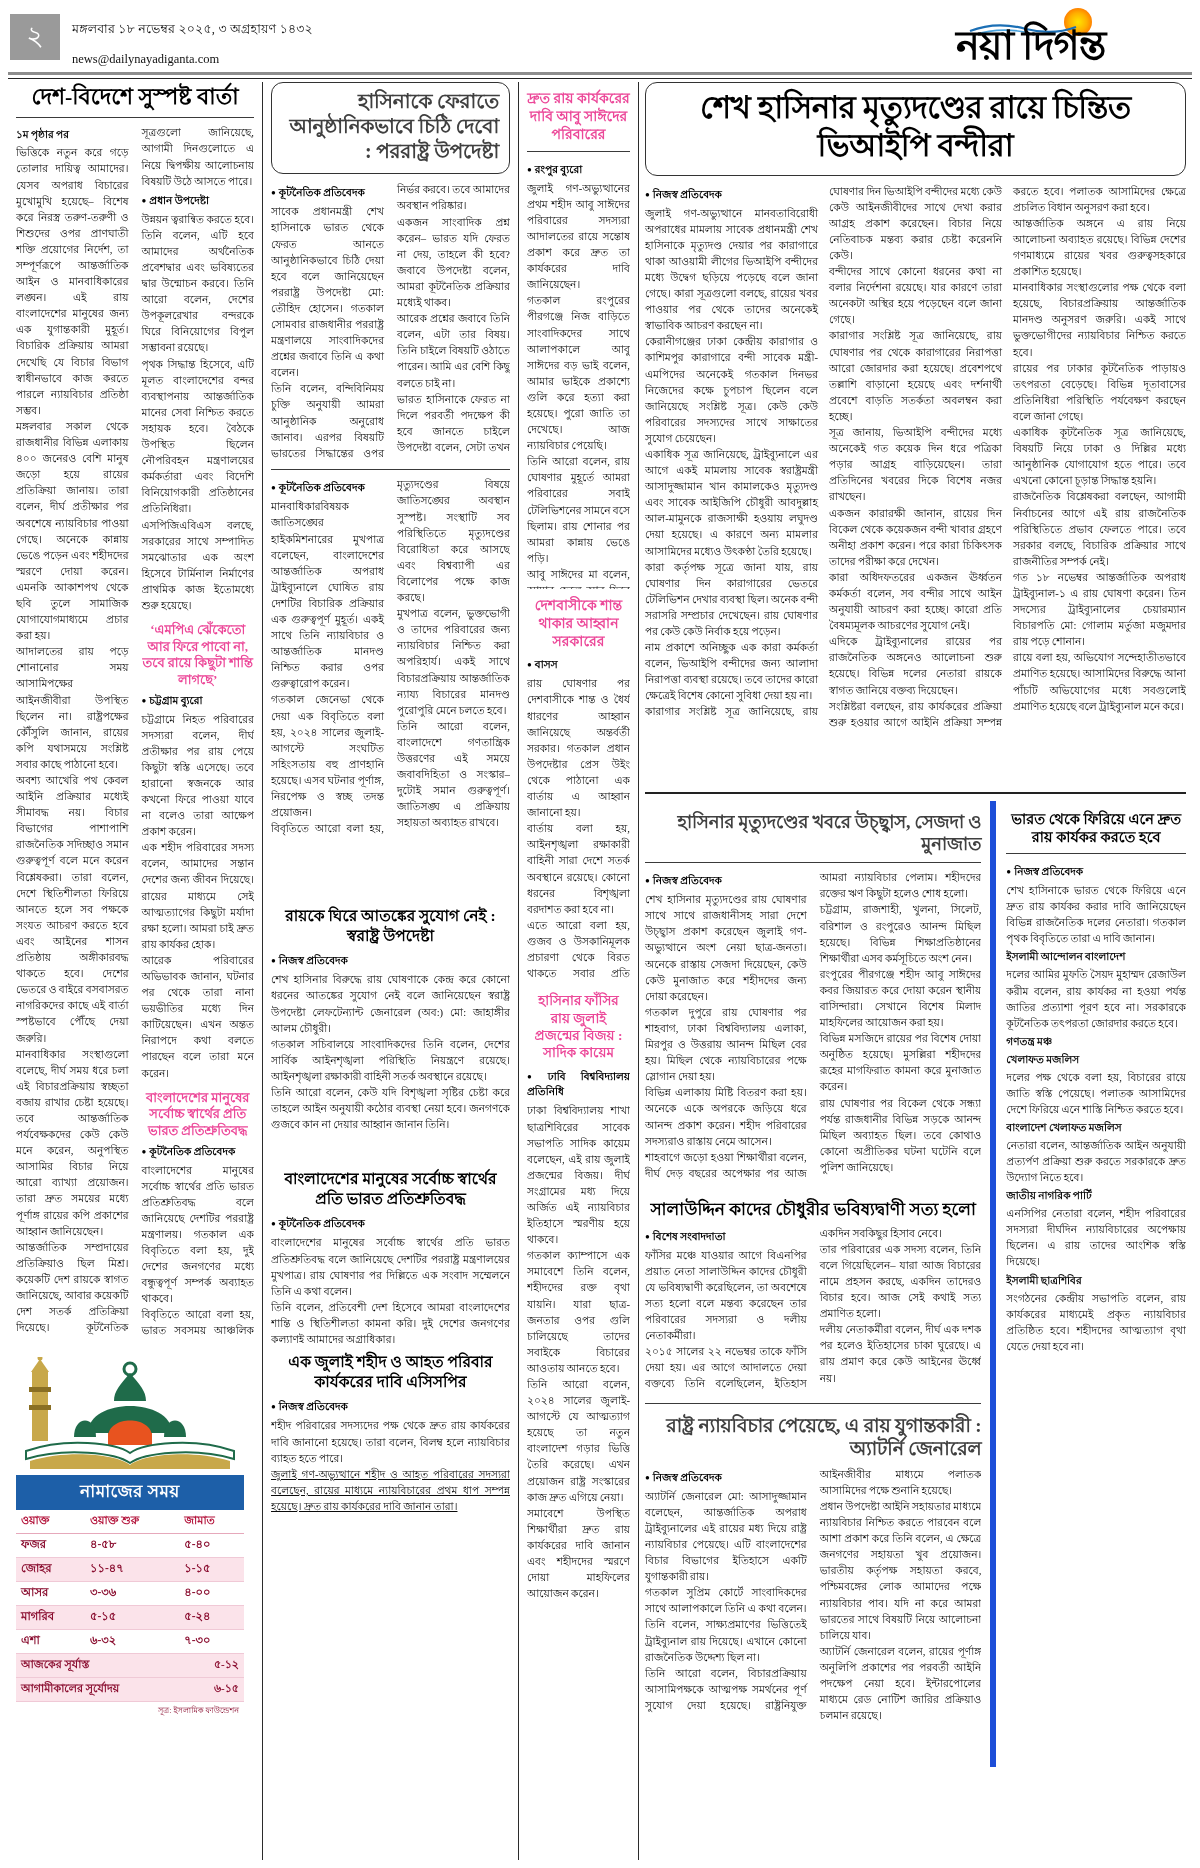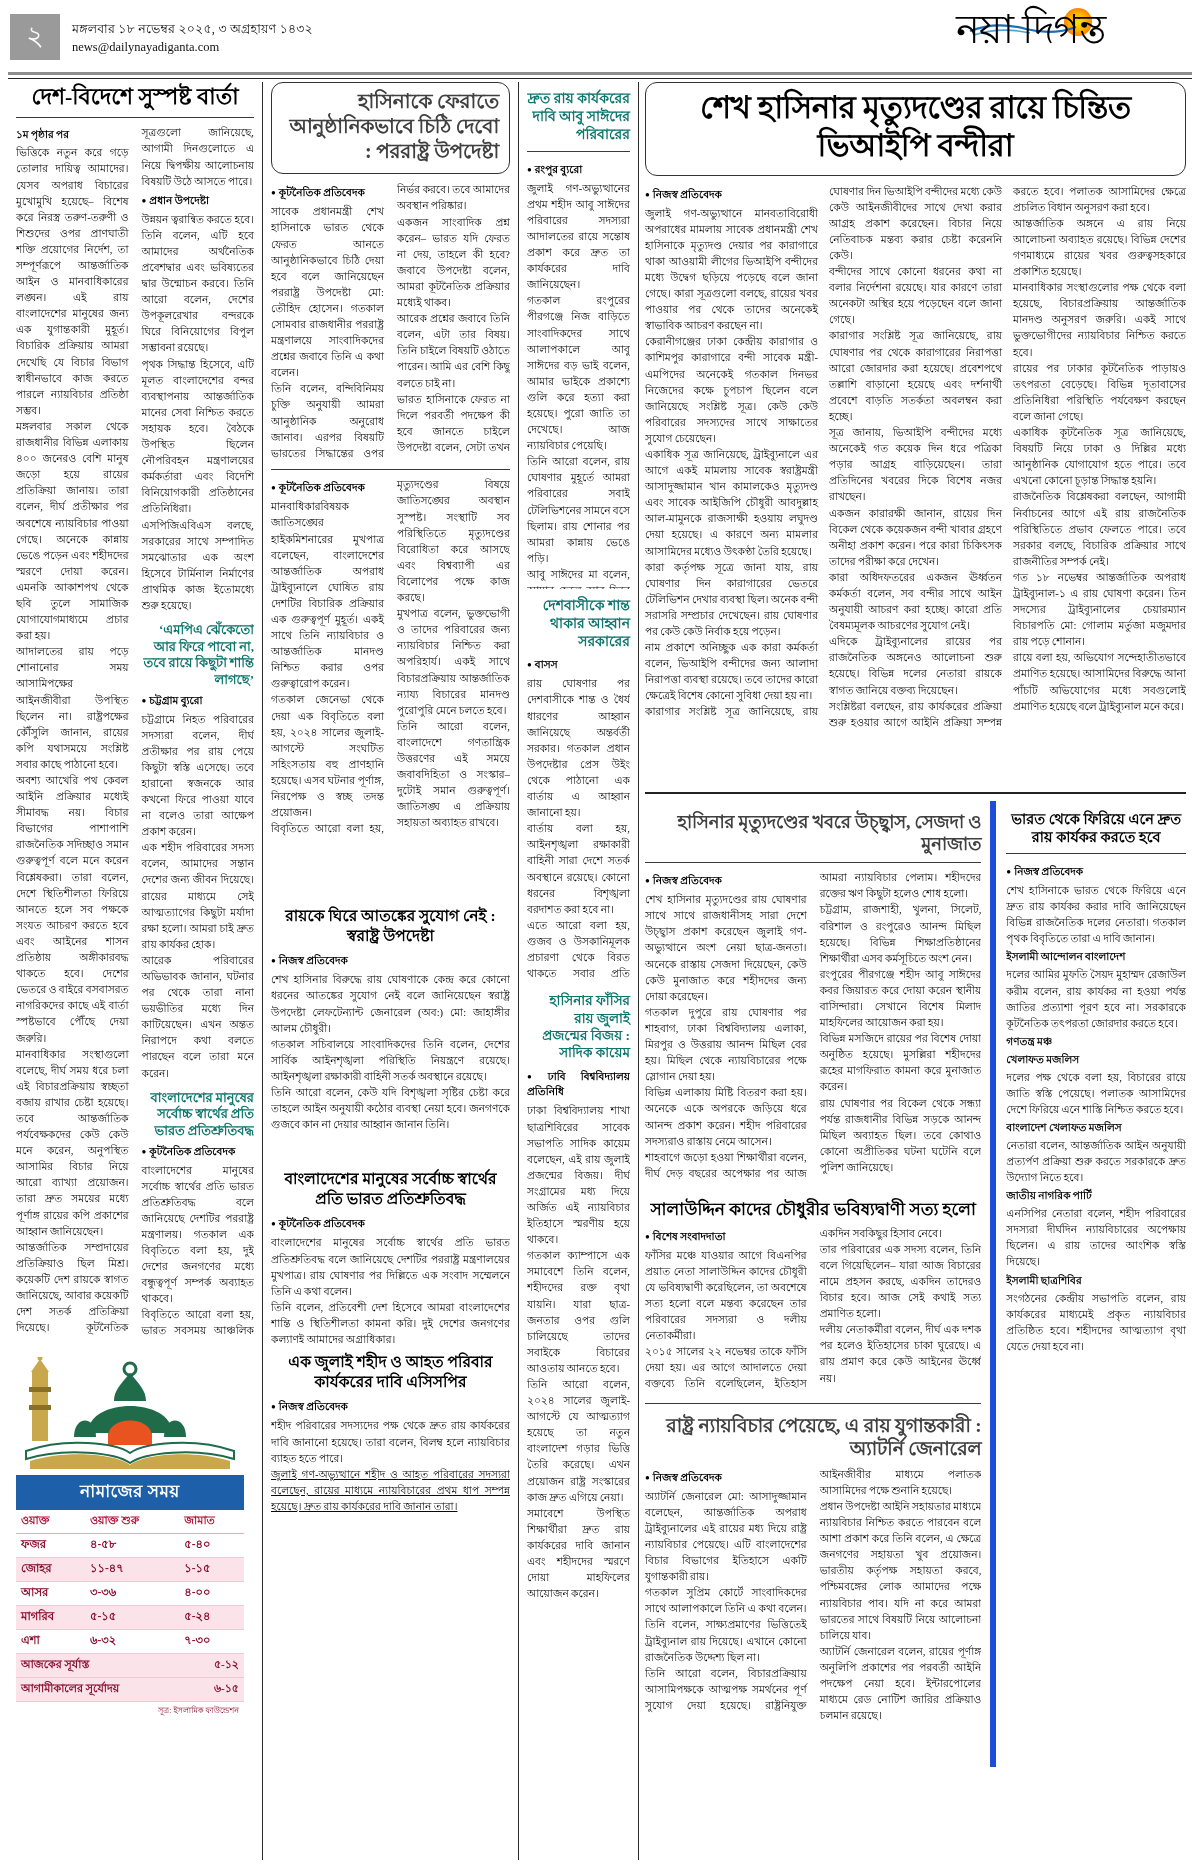--- a/index.html
+++ b/index.html
@@ -34,35 +34,35 @@
   }
   .masthead-dateline {
     position: absolute;
     left: 72px; top: 20px;
     font-size: 12.5px;
     color: #111;
     letter-spacing: 0.2px;
   }
   .masthead-email {
     position: absolute;
-    left: 72px; top: 40px;
+    left: 72px; top: 52px;
     font-size: 12.5px;
     color: #111;
   }
   .masthead-logo {
     position: absolute;
     right: 14px; top: 8px;
     width: 230px; height: 58px;
   }
   .logo-wrap { position: relative; width: 230px; height: 58px; }
   .logo-text {
     position: absolute;
-    left: 0; bottom: 16px;
+    left: 0; bottom: 0;
     font-size: 40px;
-    font-weight: normal;
+    font-weight: bold;
     color: #000;
     letter-spacing: -1px;
     line-height: 1;
     font-family: "Liberation Serif", serif;
   }
   .logo-sun {
     position: absolute;
     left: 108px; top: 0px;
     width: 28px; height: 28px;
     border-radius: 50%;
@@ -140,23 +140,23 @@
     line-height: 1.26;
     font-weight: bold;
     text-align: center;
     margin: 9px 0 5px 0;
     color: #000;
   }
   h4.hl-small {
     font-size: 13px;
     line-height: 1.28;
     font-weight: bold;
-    text-align: right;
+    text-align: center;
     margin: 8px 0 4px 0;
-    color: #0f766e;
+    color: #ec4899;
   }
   .hl-framed {
     border: 1px solid #333;
     border-radius: 12px;
     padding: 6px 10px 10px 10px;
     margin: 0 0 8px 0;
   }
 
   
   .byline {

